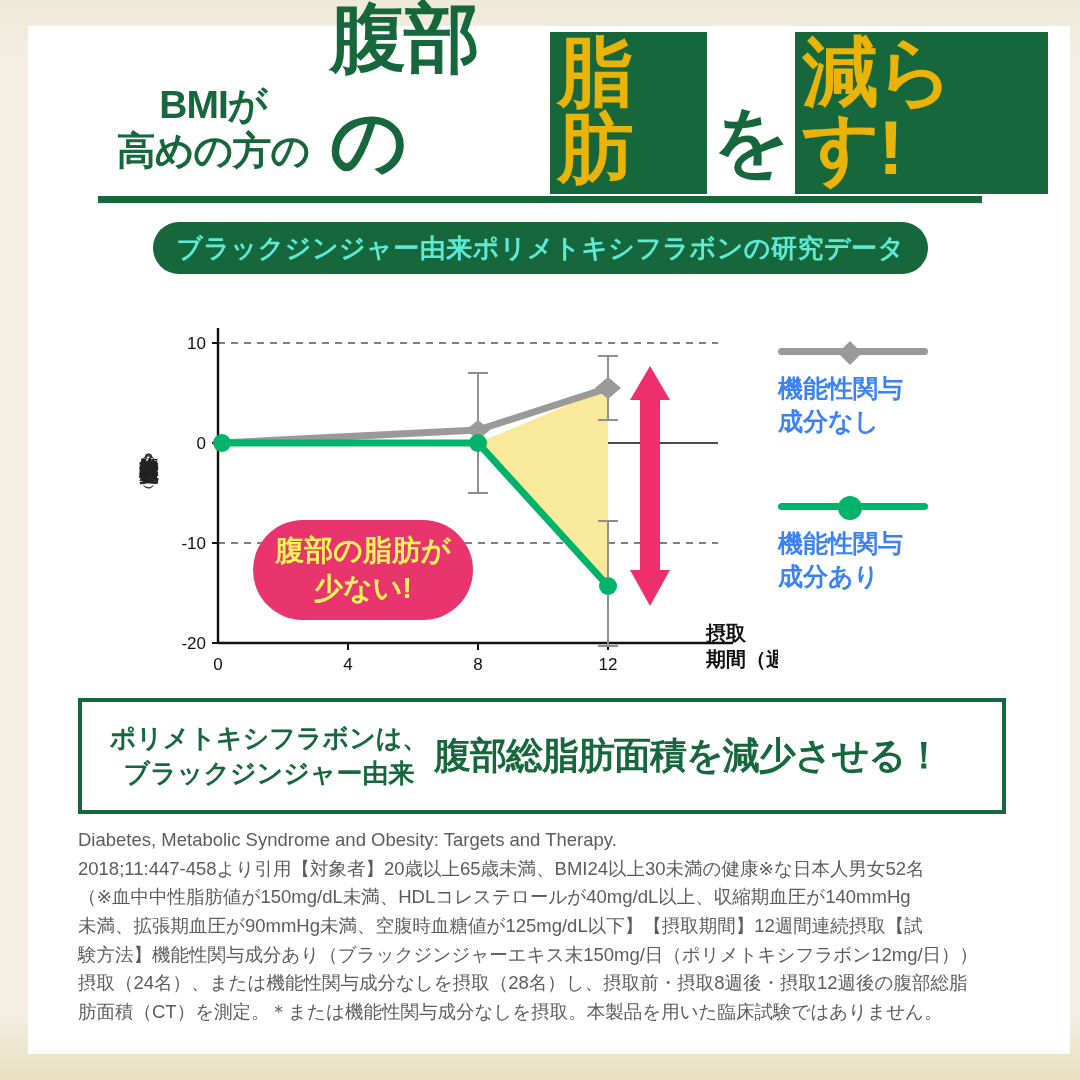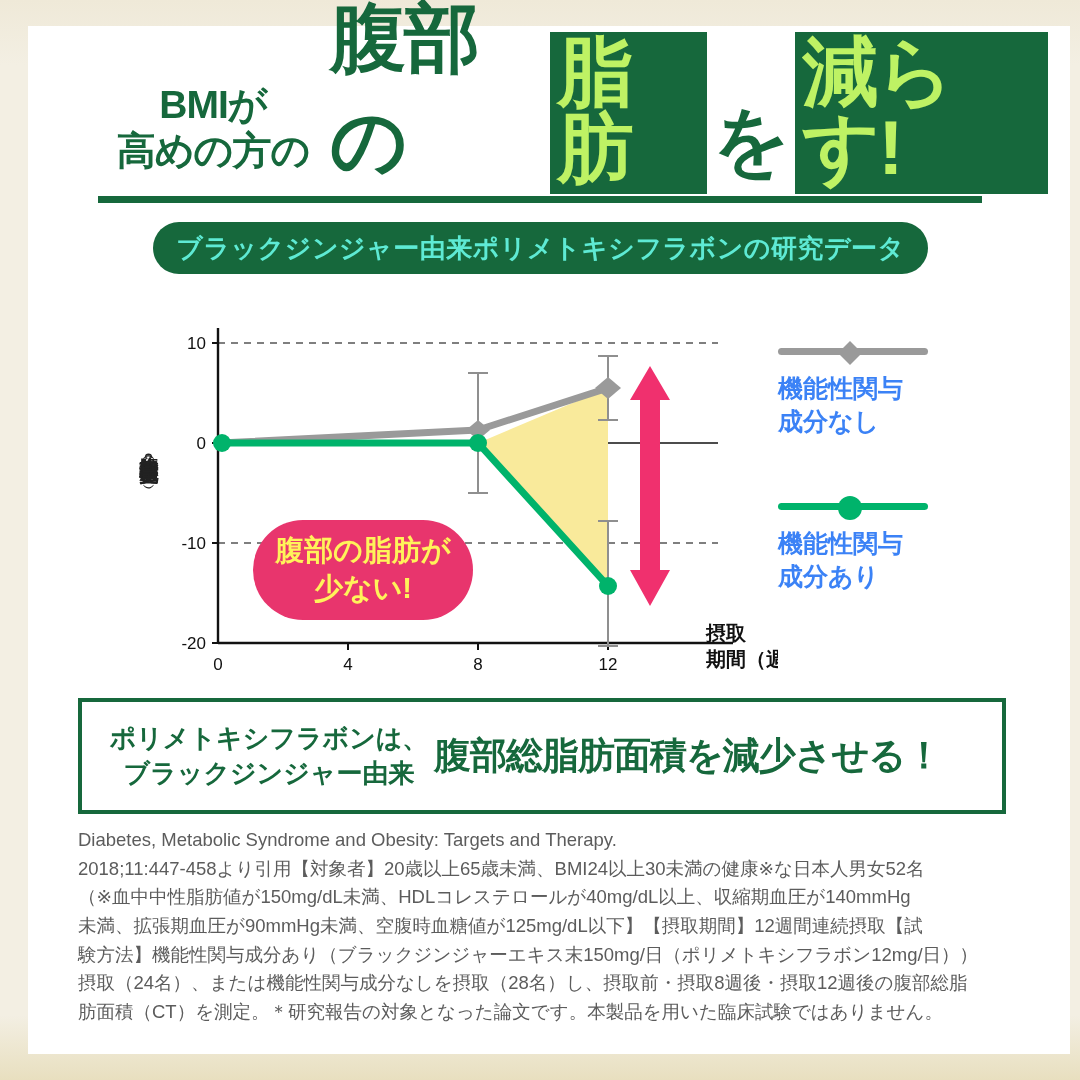--- a/index.html
+++ b/index.html
@@ -33,21 +33,21 @@
   .hl-left .l2{font-size:39px;}
   .hl-big{
     position:absolute;left:300px;top:0px;
     display:flex;align-items:flex-end;
     font-size:76px;font-weight:bold;color:#16683c;
     letter-spacing:-2px;
     height:120px;
   }
   .hl-big .plain{padding:0 2px;}
   .hl-big .inv{
-    background:#16683c;color:#bef264;
+    background:#16683c;color:#eab308;
     padding:2px 8px 8px 8px;margin:0 4px;
     line-height:1.0;
     display:inline-block;
   }
   .hl-underline{
     position:absolute;left:70px;top:170px;width:884px;height:7px;background:#16683c;
   }
 
   
   .pill{
@@ -235,17 +235,17 @@
     <div class="concl-r">腹部総脂肪面積を減少させる！</div>
   </div>
 
   <div class="foot">
     <div>Diabetes, Metabolic Syndrome and Obesity: Targets and Therapy.</div>
     <div>2018;11:447-458より引用【対象者】20歳以上65歳未満、BMI24以上30未満の健康※な日本人男女52名</div>
     <div>（※血中中性脂肪値が150mg/dL未満、HDLコレステロールが40mg/dL以上、収縮期血圧が140mmHg</div>
     <div>未満、拡張期血圧が90mmHg未満、空腹時血糖値が125mg/dL以下】【摂取期間】12週間連続摂取【試</div>
     <div>験方法】機能性関与成分あり（ブラックジンジャーエキス末150mg/日（ポリメトキシフラボン12mg/日））</div>
     <div>摂取（24名）、または機能性関与成分なしを摂取（28名）し、摂取前・摂取8週後・摂取12週後の腹部総脂</div>
-    <div>肪面積（CT）を測定。＊研究報告の対象となった論文です。本製品を用いた臨床試験ではありません。</div>
+    <div>肪面積（CT）を測定。＊または機能性関与成分なしを摂取。本製品を用いた臨床試験ではありません。</div>
   </div>
 
  </div>
 </div>
 
 </body></html>

